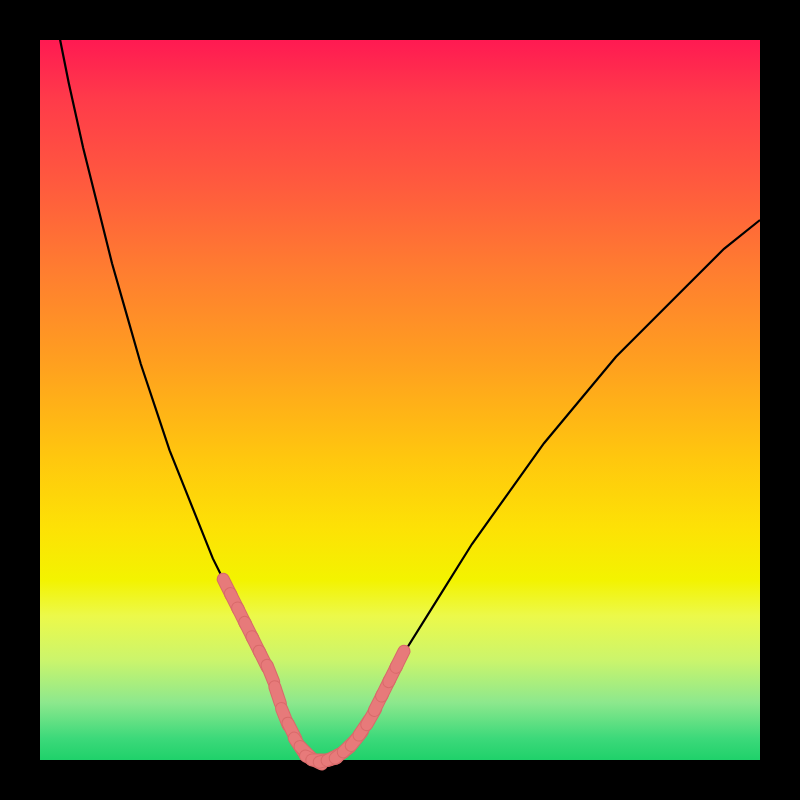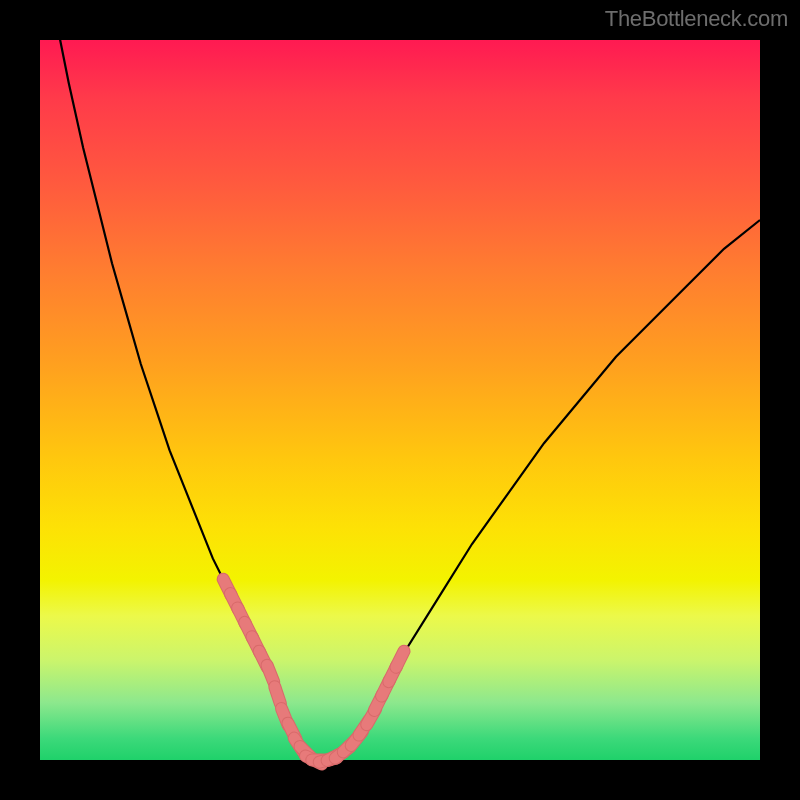--- a/index.html
+++ b/index.html
@@ -58,21 +58,20 @@
     width: 720px;
     height: 720px;
     overflow: visible;
   }
 </style>
 </head>
 <body>
 
 <div class="frame">
 
-  <div class="watermark">TheBottleneck.com</div>
 
   <div class="plot-area">
     <svg class="curve-layer" viewBox="0 0 720 720" preserveAspectRatio="none">
       <path id="main-curve" fill="none" stroke="#000000" stroke-width="2.2" d="M0.00 -108.00 L14.40 -28.80 L28.80 43.20 L43.20 108.00 L57.60 165.60 L72.00 223.20 L86.40 273.60 L100.80 324.00 L115.20 367.20 L129.60 410.40 L144.00 446.40 L158.40 482.40 L172.80 518.40 L187.20 547.20 L201.60 576.00 L216.00 604.80 L230.40 633.60 L237.60 655.20 L244.80 676.80 L252.00 691.20 L259.20 705.60 L266.40 712.80 L273.60 720.00 L288.00 720.00 L302.40 712.80 L316.80 698.40 L331.20 676.80 L345.60 648.00 L360.00 619.20 L396.00 561.60 L432.00 504.00 L468.00 453.60 L504.00 403.20 L540.00 360.00 L576.00 316.80 L612.00 280.80 L648.00 244.80 L684.00 208.80 L720.00 180.00"></path>
       <g id="marker-group">
           <line x1="183.18" y1="539.15" x2="191.22" y2="555.25" stroke="#d86a6a" stroke-width="13" stroke-linecap="round"></line>
           <line x1="183.18" y1="539.15" x2="191.22" y2="555.25" stroke="#e77a7a" stroke-width="11" stroke-linecap="round"></line>
           <line x1="190.38" y1="553.55" x2="198.42" y2="569.65" stroke="#d86a6a" stroke-width="13" stroke-linecap="round"></line>
           <line x1="190.38" y1="553.55" x2="198.42" y2="569.65" stroke="#e77a7a" stroke-width="11" stroke-linecap="round"></line>
           <line x1="197.58" y1="567.95" x2="205.62" y2="584.05" stroke="#d86a6a" stroke-width="13" stroke-linecap="round"></line>

